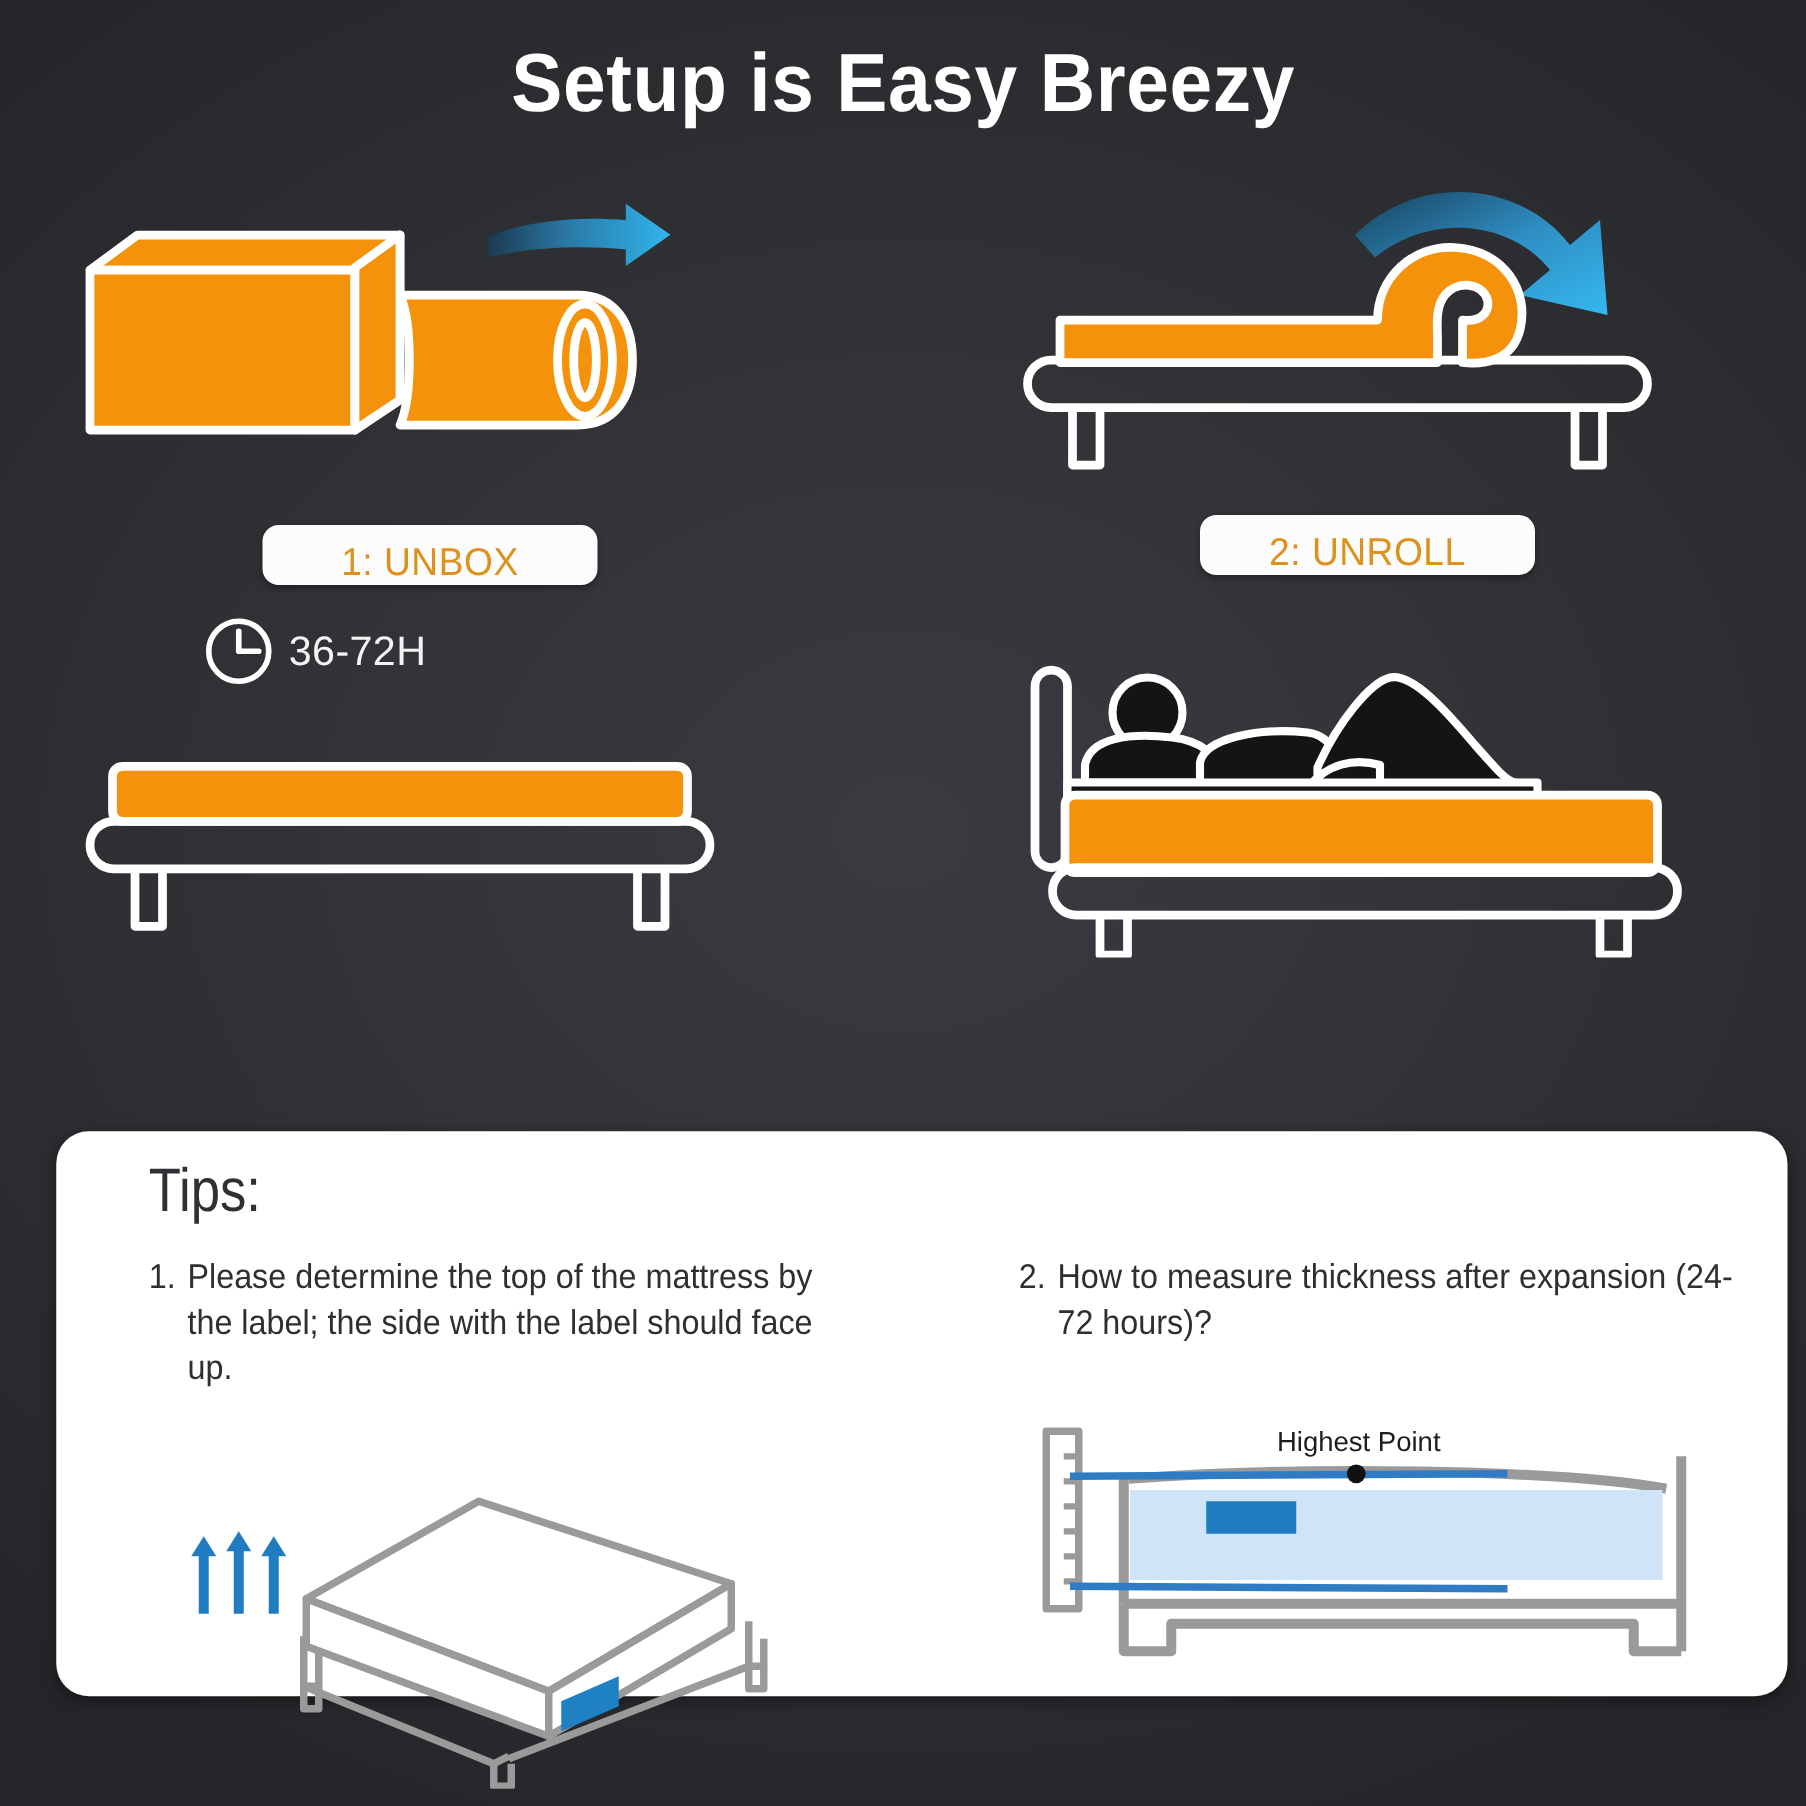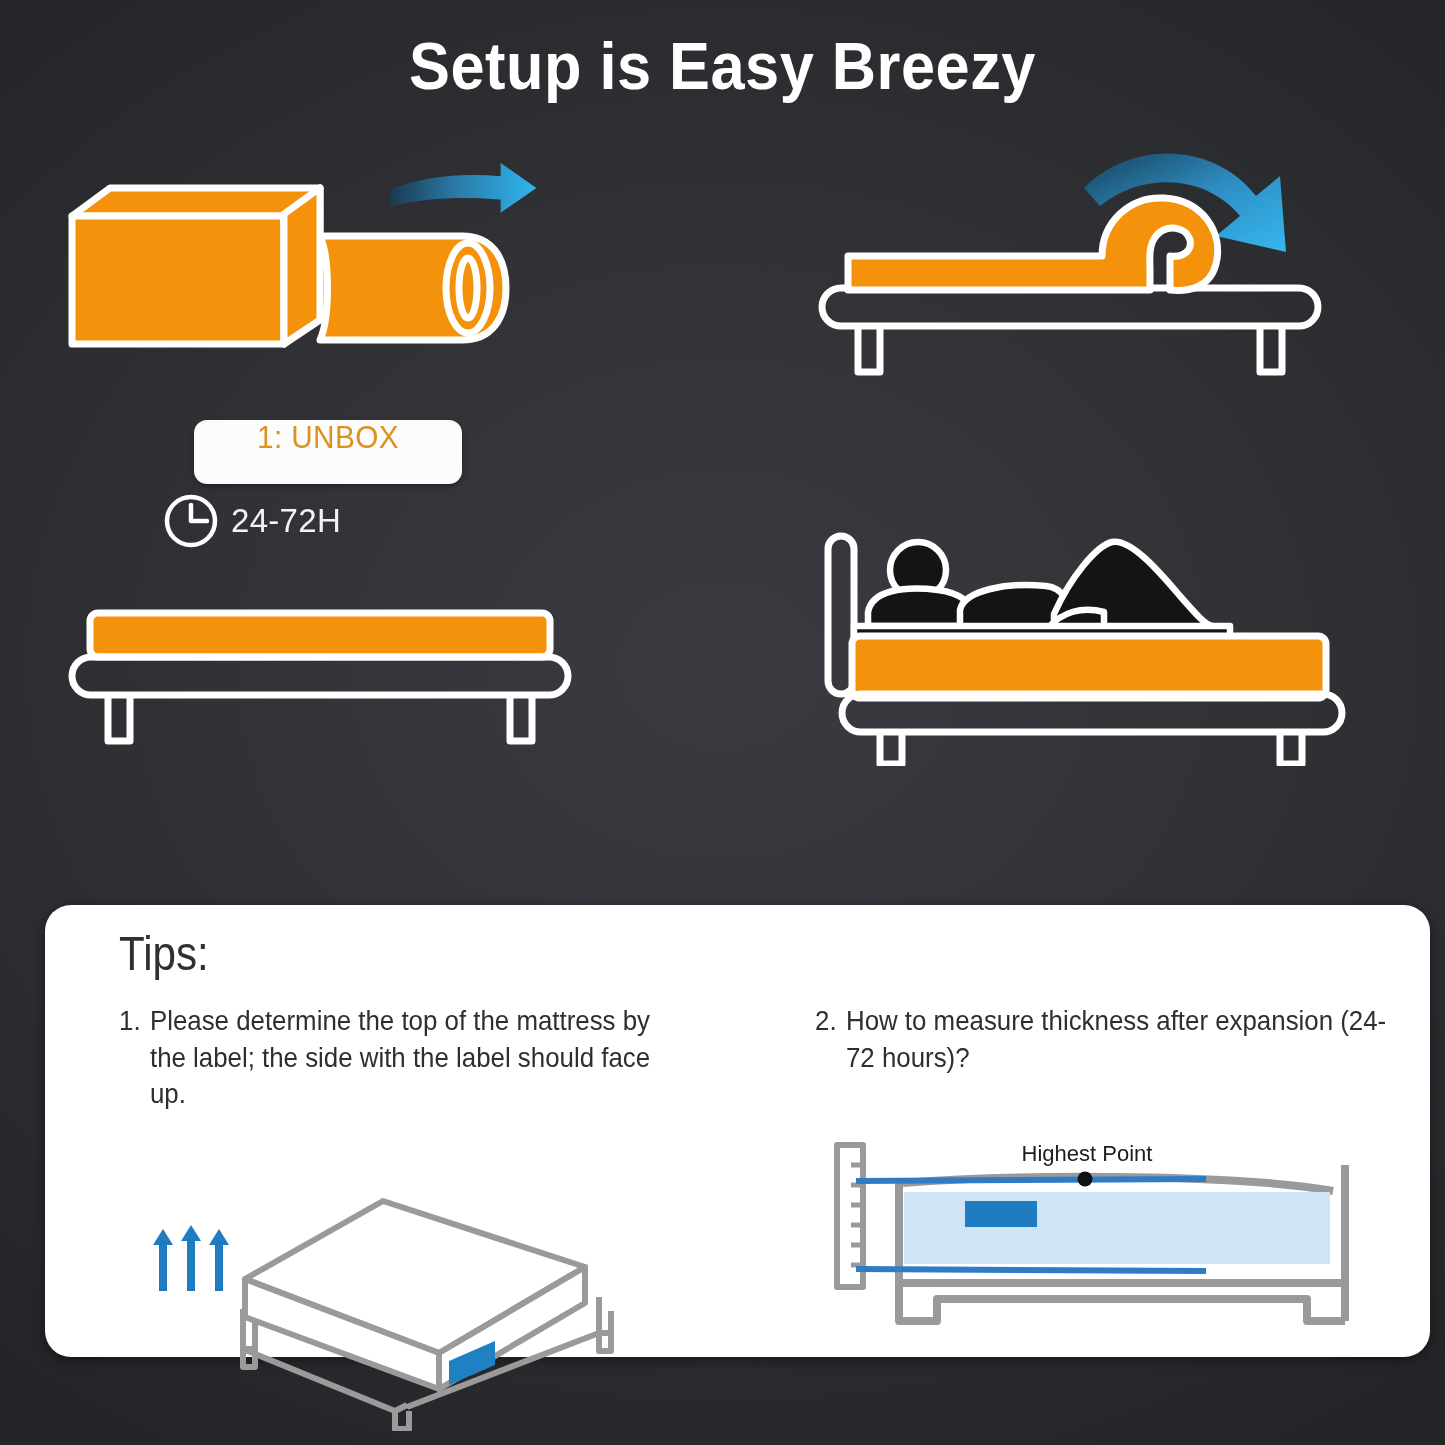--- a/index.html
+++ b/index.html
@@ -45,29 +45,29 @@
   .step-art {
     position: absolute;
     left: 0; top: 0;
     width: 560px;
     height: 258px;
   }
   .step-art svg { display: block; width: 100%; height: 100%; }
 
   .step-label {
     position: absolute;
-    left: 132px;
+    left: 148px;
     top: 272px;
     width: 268px;
-    height: 64px;
+    height: 48px;
     background: #fcfcfc;
     border-radius: 13px;
     box-shadow: 0 2px 5px rgba(0,0,0,0.35);
     display: flex;
-    align-items: flex-start;
+    align-items: flex-end;
     justify-content: center;
   }
   .step-label span {
     color: #dd921f;
     font-size: 31px;
     font-weight: 500;
     letter-spacing: 0.4px;
     transform: scaleX(0.96);
   }
 
@@ -195,29 +195,32 @@
           <path d="M 448 188 L 448 232 L 470 232 L 470 188"></path>
         </g>
 
         <g stroke="#ffffff" stroke-width="7" stroke-linejoin="round" fill="#F4920B">
           <path d="M 36 116 L 290 116 C 290 82 318 56 352 58 C 390 60 412 92 404 124
                    C 398 148 376 152 358 150 L 358 116 C 372 118 380 110 378 100
                    C 374 86 354 84 344 96 C 336 106 338 120 338 130 L 338 150 L 36 150 Z"></path>
         </g>
       </svg>
     </div>
+    <div class="step-label">
+      <span>2: UNROLL</span>
+    </div>
   </div>
 
   <div class="step" id="step-3">
     <div id="clock-row">
       <svg width="58" height="58" viewBox="0 0 58 58">
         <circle cx="29" cy="29" r="24" fill="none" stroke="#ffffff" stroke-width="4.5"></circle>
         <path d="M 29 13 L 29 29 L 45 29" fill="none" stroke="#ffffff" stroke-width="4.5" stroke-linecap="round" stroke-linejoin="round"></path>
       </svg>
-      <span class="clock-text">24-72H</span>
+      <span class="clock-text">36-72H</span>
     </div>
     <div class="step-art" style="top:38px;">
       <svg viewBox="0 0 560 220" xmlns="http://www.w3.org/2000/svg">
 
         <g stroke="#ffffff" stroke-width="7" stroke-linejoin="round" fill="#F4920B">
           <rect x="28" y="56" width="460" height="44" rx="8"></rect>
         </g>
 
         <g stroke="#ffffff" stroke-width="7" fill="none" stroke-linejoin="round" stroke-linecap="round">
           <rect x="10" y="100" width="496" height="38" rx="19"></rect>

